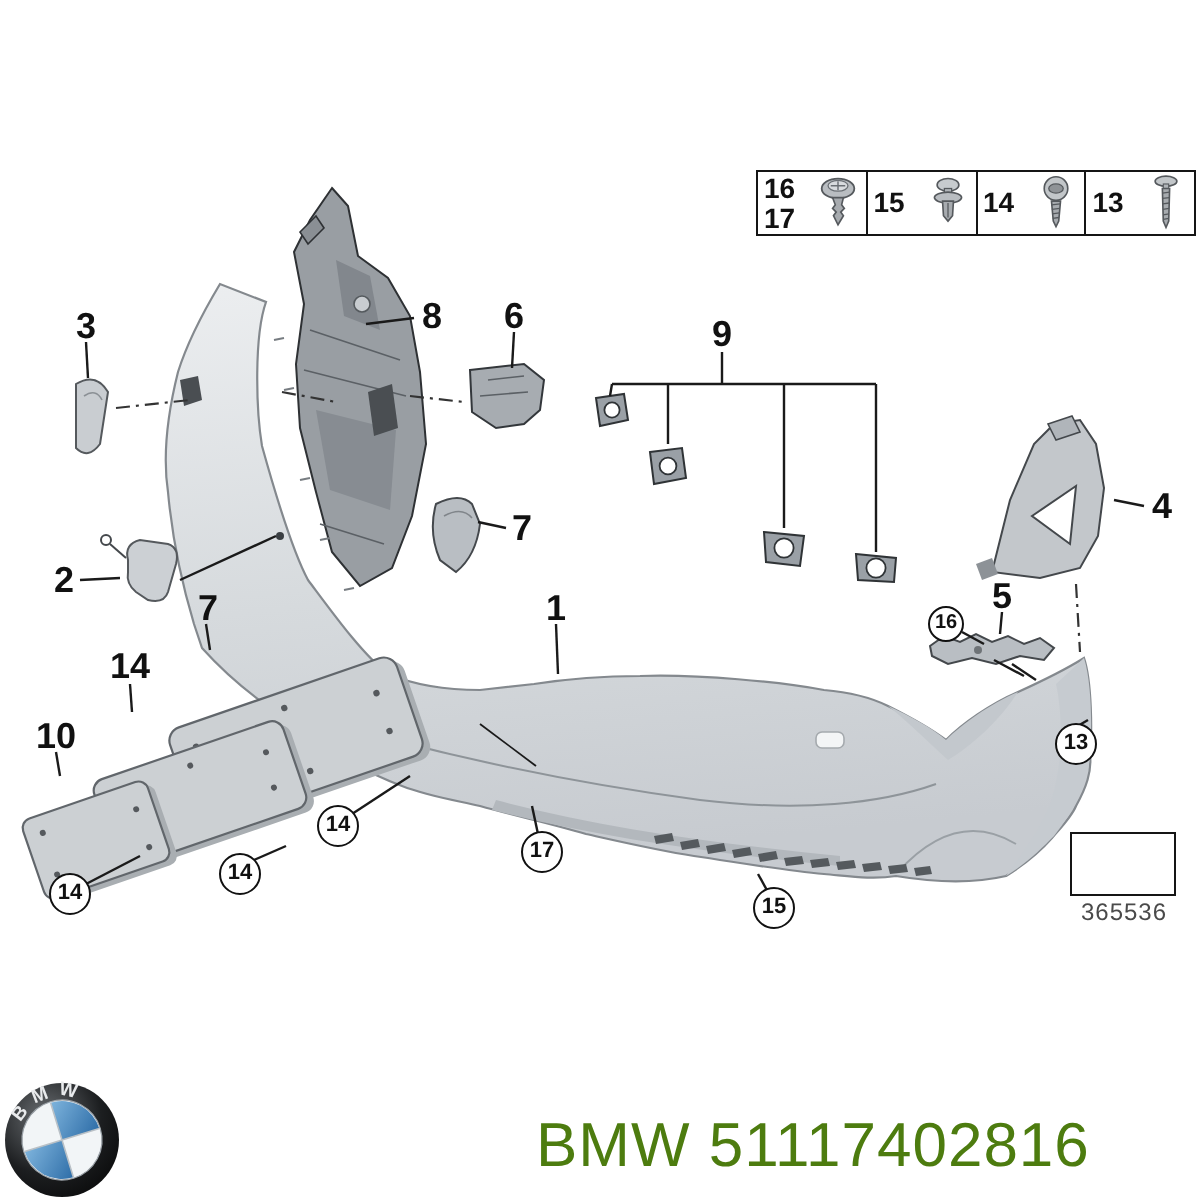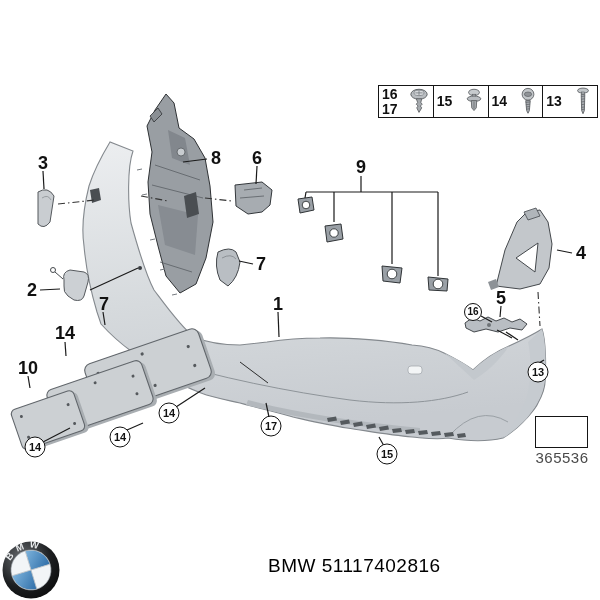--- a/index.html
+++ b/index.html
@@ -19,23 +19,23 @@
           border:1.6px solid #151515;box-sizing:border-box;background:#fff;}
   .fcell{flex:1;display:flex;align-items:center;padding:0 1px 0 3px;box-sizing:border-box;}
   .fcell + .fcell{border-left:1.6px solid #151515;}
   .fnum{font-weight:bold;font-size:14px;color:#111;line-height:14px;}
   .fnum div{line-height:14.5px;}
   .ficon{margin-left:auto;margin-right:1px;}
   
   #stampbox{position:absolute;left:535px;top:416px;width:53px;height:32px;
             border:1.5px solid #151515;box-sizing:border-box;background:#fff;}
   #stampnum{position:absolute;left:531px;top:449px;width:62px;text-align:center;
-            font-size:15px;color:#4a4a4a;letter-spacing:.5px;}
-  
-  #part-text{position:absolute;left:268px;top:555px;font-size:19px;color:#000000;
+            font-size:12px;color:#4a4a4a;letter-spacing:.5px;}
+  
+  #part-text{position:absolute;left:268px;top:555px;font-size:31px;color:#4d7c0f;
              letter-spacing:.5px;white-space:nowrap;}
   #logo-svg{position:absolute;left:1px;top:540px;}
 </style>
 </head>
 <body>
 
 <div id="canvas">
 
   <svg id="diagram-svg" width="600" height="600" viewBox="0 0 600 600">
     <defs>

